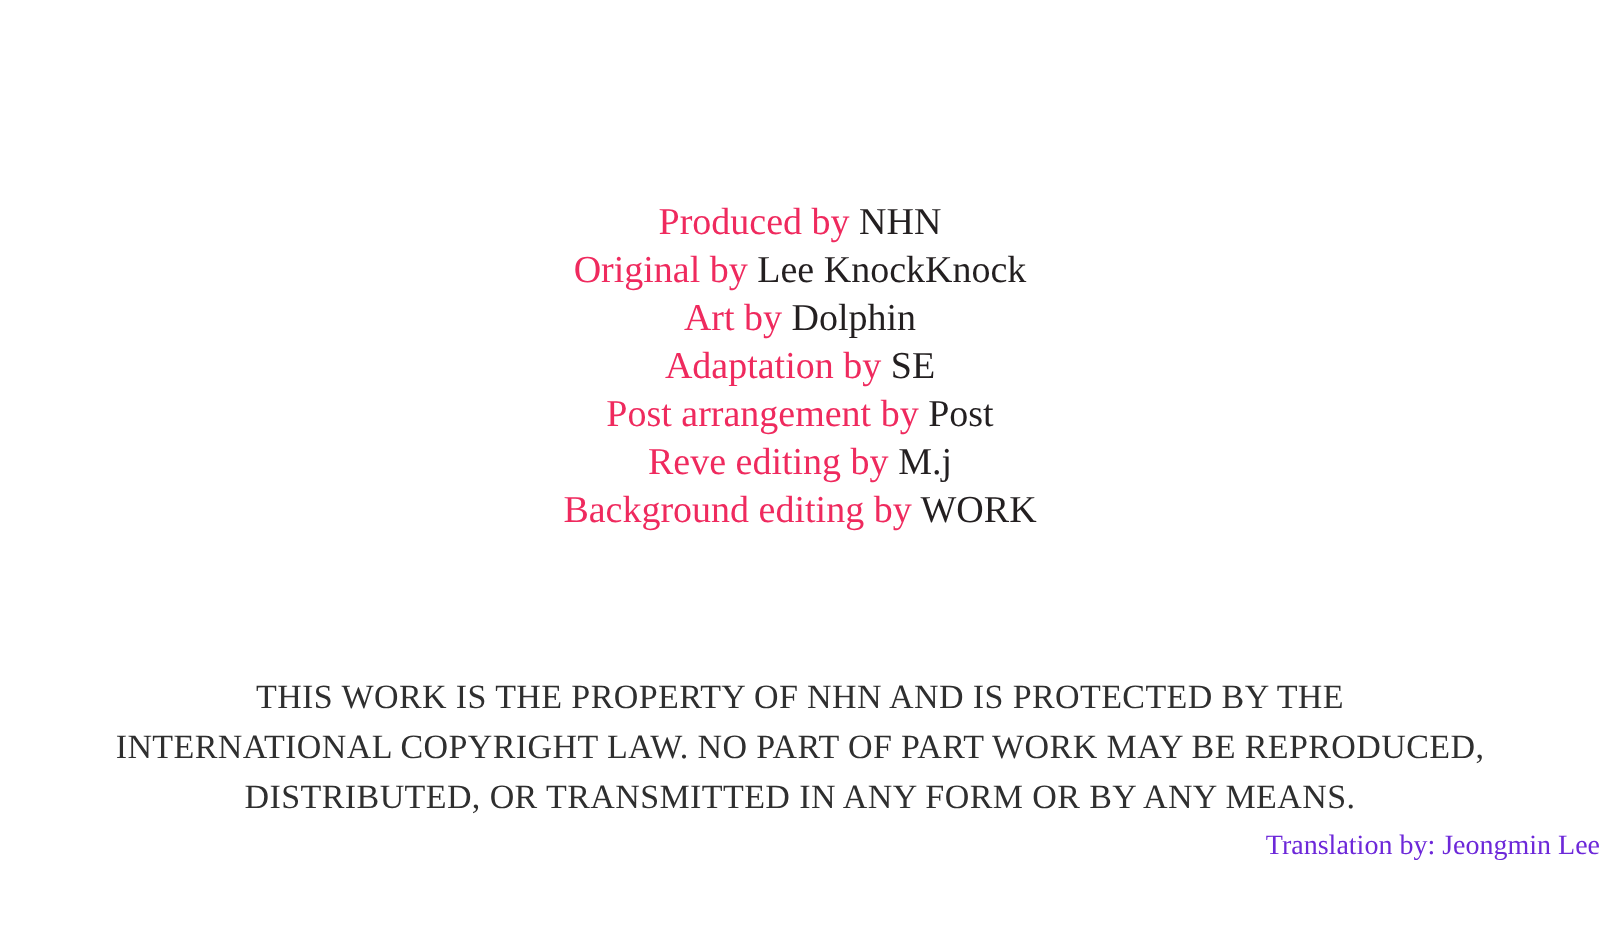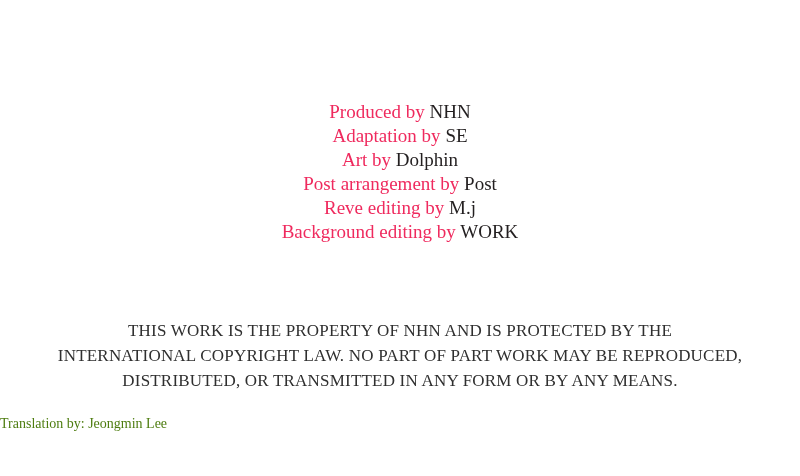--- a/index.html
+++ b/index.html
@@ -35,59 +35,63 @@
     white-space: nowrap;
   }
   .credit-role {
     color: #ef2a5e;
   }
   .credit-name {
     color: #231f20;
   }
   .legal {
     position: absolute;
-    top: 318px;
+    top: 336px;
     left: 0;
     width: 800px;
     text-align: center;
   }
   .legal-line {
     font-size: 17px;
     line-height: 25px;
     letter-spacing: 0.2px;
     color: #2f2f2f;
     white-space: nowrap;
   }
   .translation {
     position: absolute;
     top: 416px;
     left: 0;
     width: 800px;
-    text-align: left;
+    text-align: right;
     font-size: 14px;
-    color: #4d7c0f;
+    color: #6d28d9;
   }
 </style>
 </head>
 <body>
 
 <div class="page">
 
   <div class="credits">
     <div class="credit-line">
       <span class="credit-role">Produced by</span>
       <span class="credit-name">NHN</span>
     </div>
     <div class="credit-line">
-      <span class="credit-role">Adaptation by</span>
-      <span class="credit-name">SE</span>
+      <span class="credit-role">Original by</span>
+      <span class="credit-name">Lee KnockKnock</span>
     </div>
     <div class="credit-line">
       <span class="credit-role">Art by</span>
       <span class="credit-name">Dolphin</span>
+    </div>
+    <div class="credit-line">
+      <span class="credit-role">Adaptation by</span>
+      <span class="credit-name">SE</span>
     </div>
     <div class="credit-line">
       <span class="credit-role">Post arrangement by</span>
       <span class="credit-name">Post</span>
     </div>
     <div class="credit-line">
       <span class="credit-role">Reve editing by</span>
       <span class="credit-name">M.j</span>
     </div>
     <div class="credit-line">

